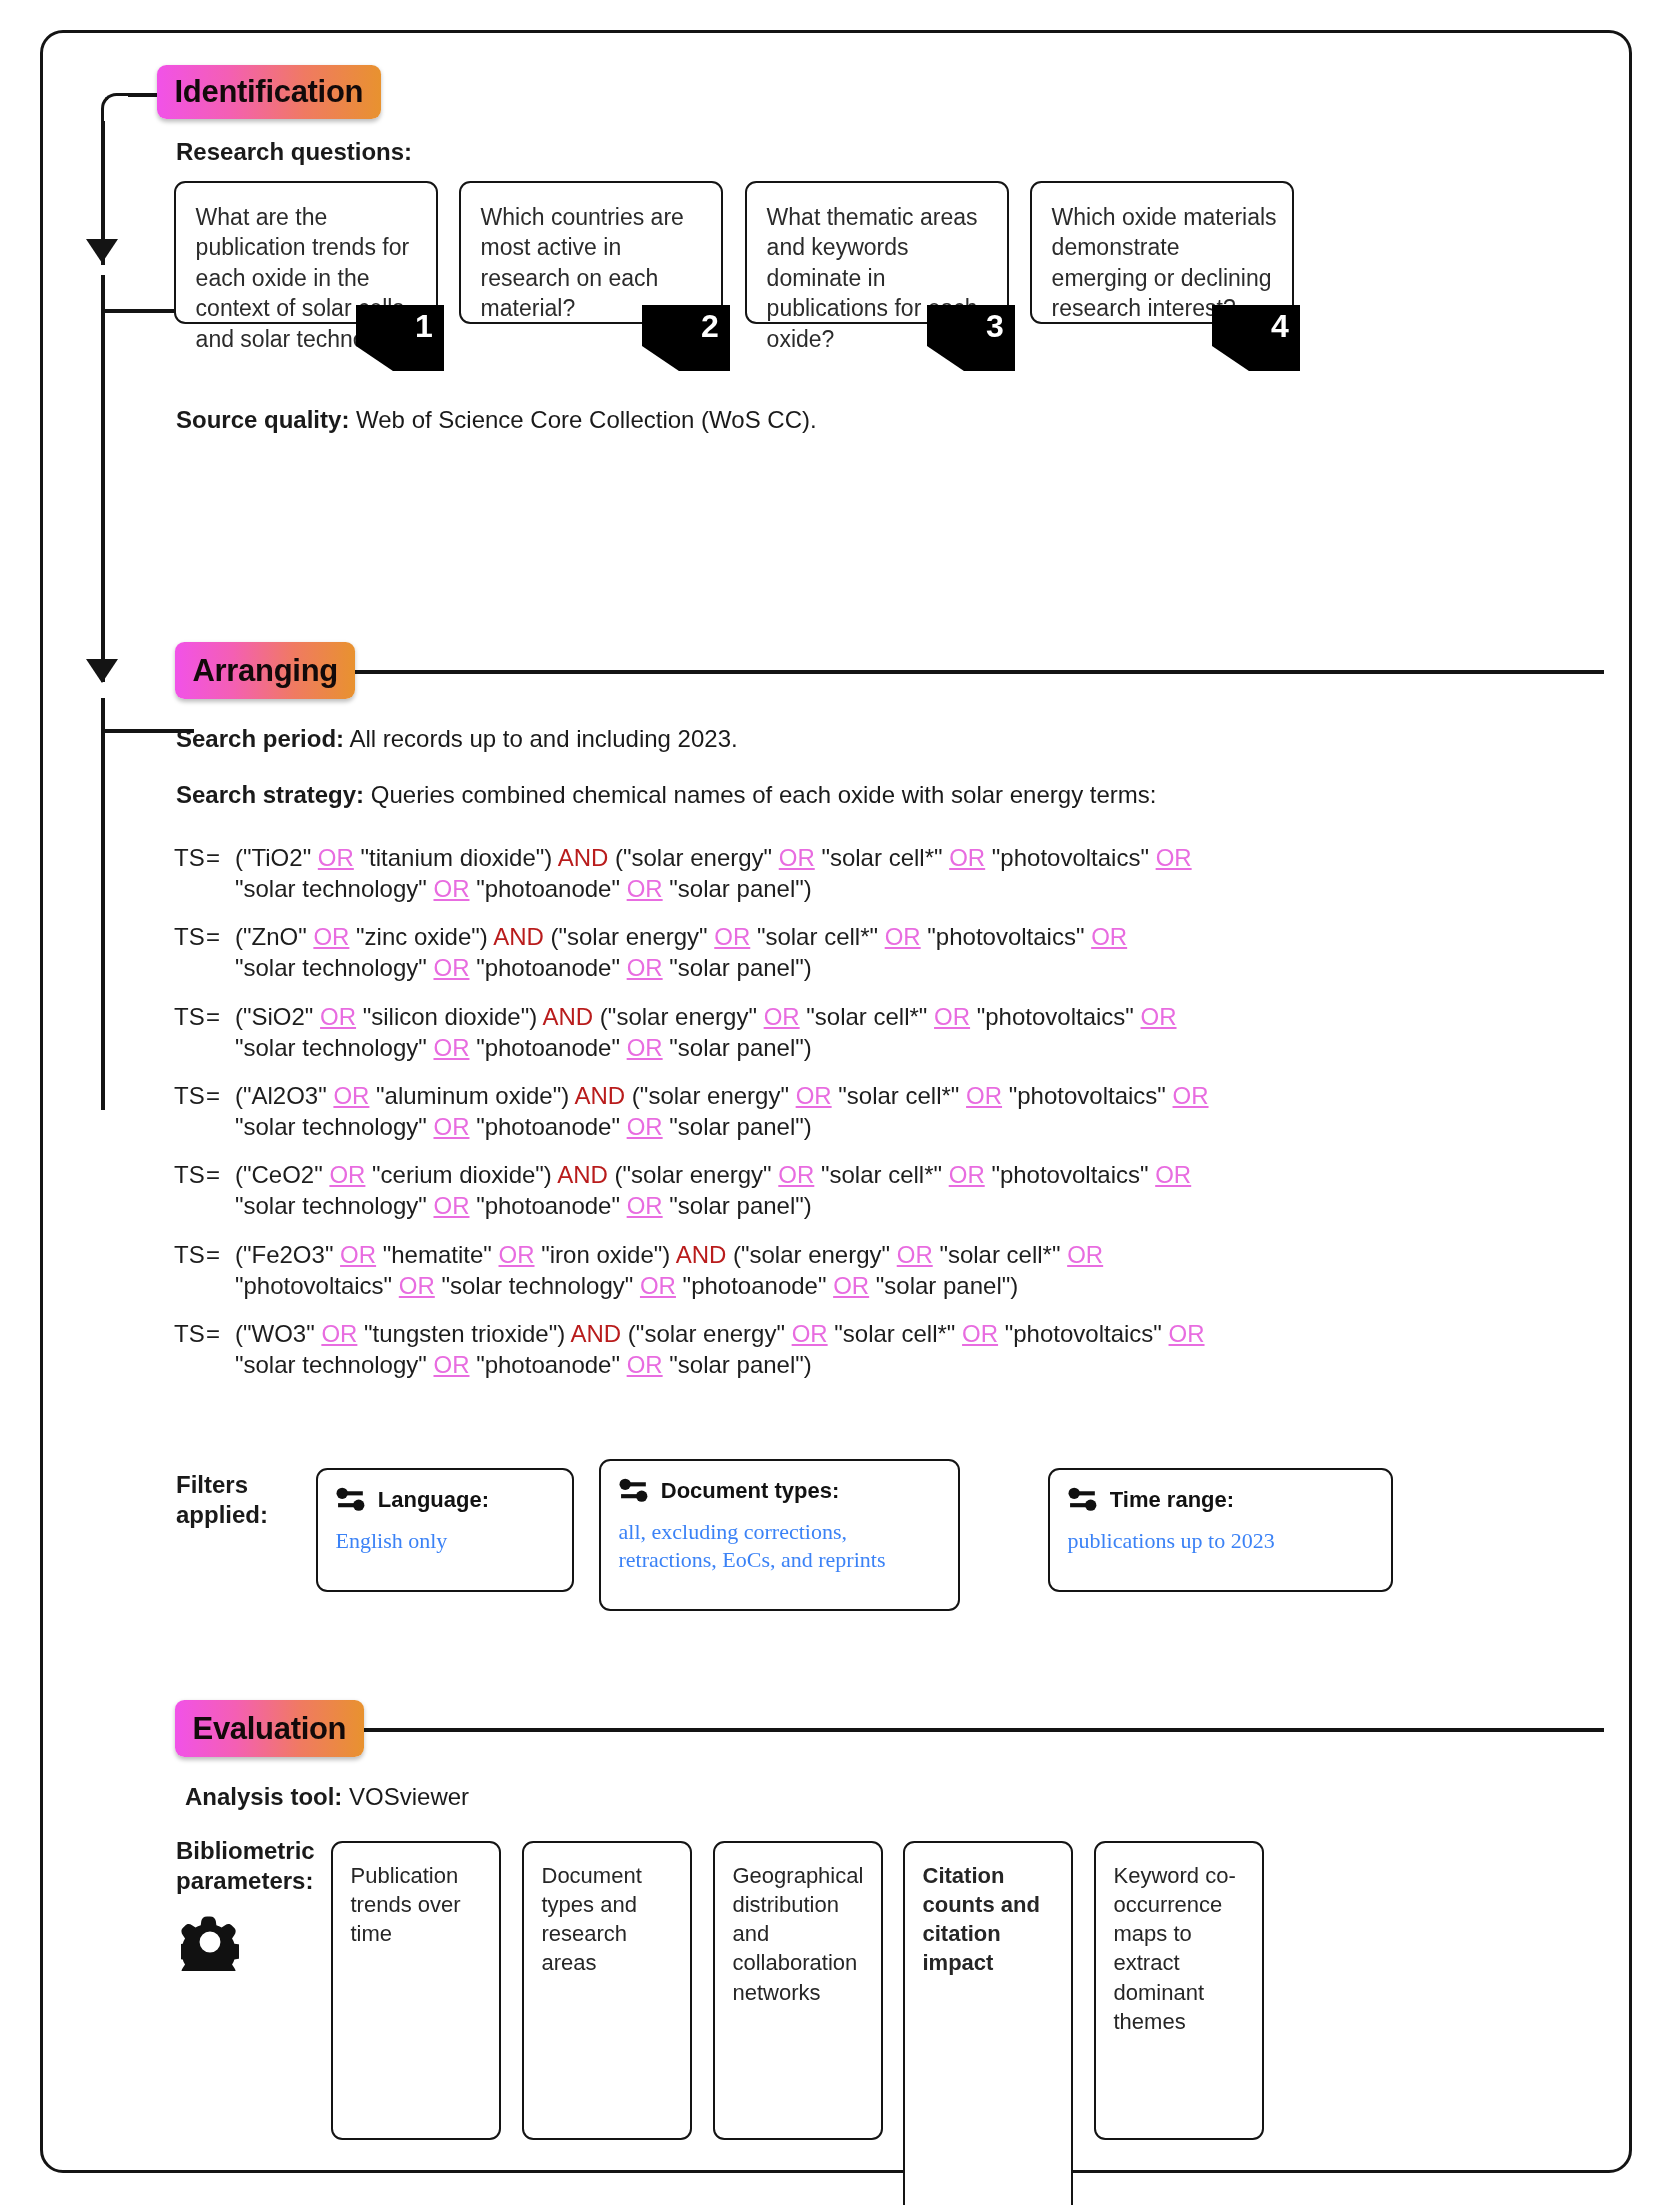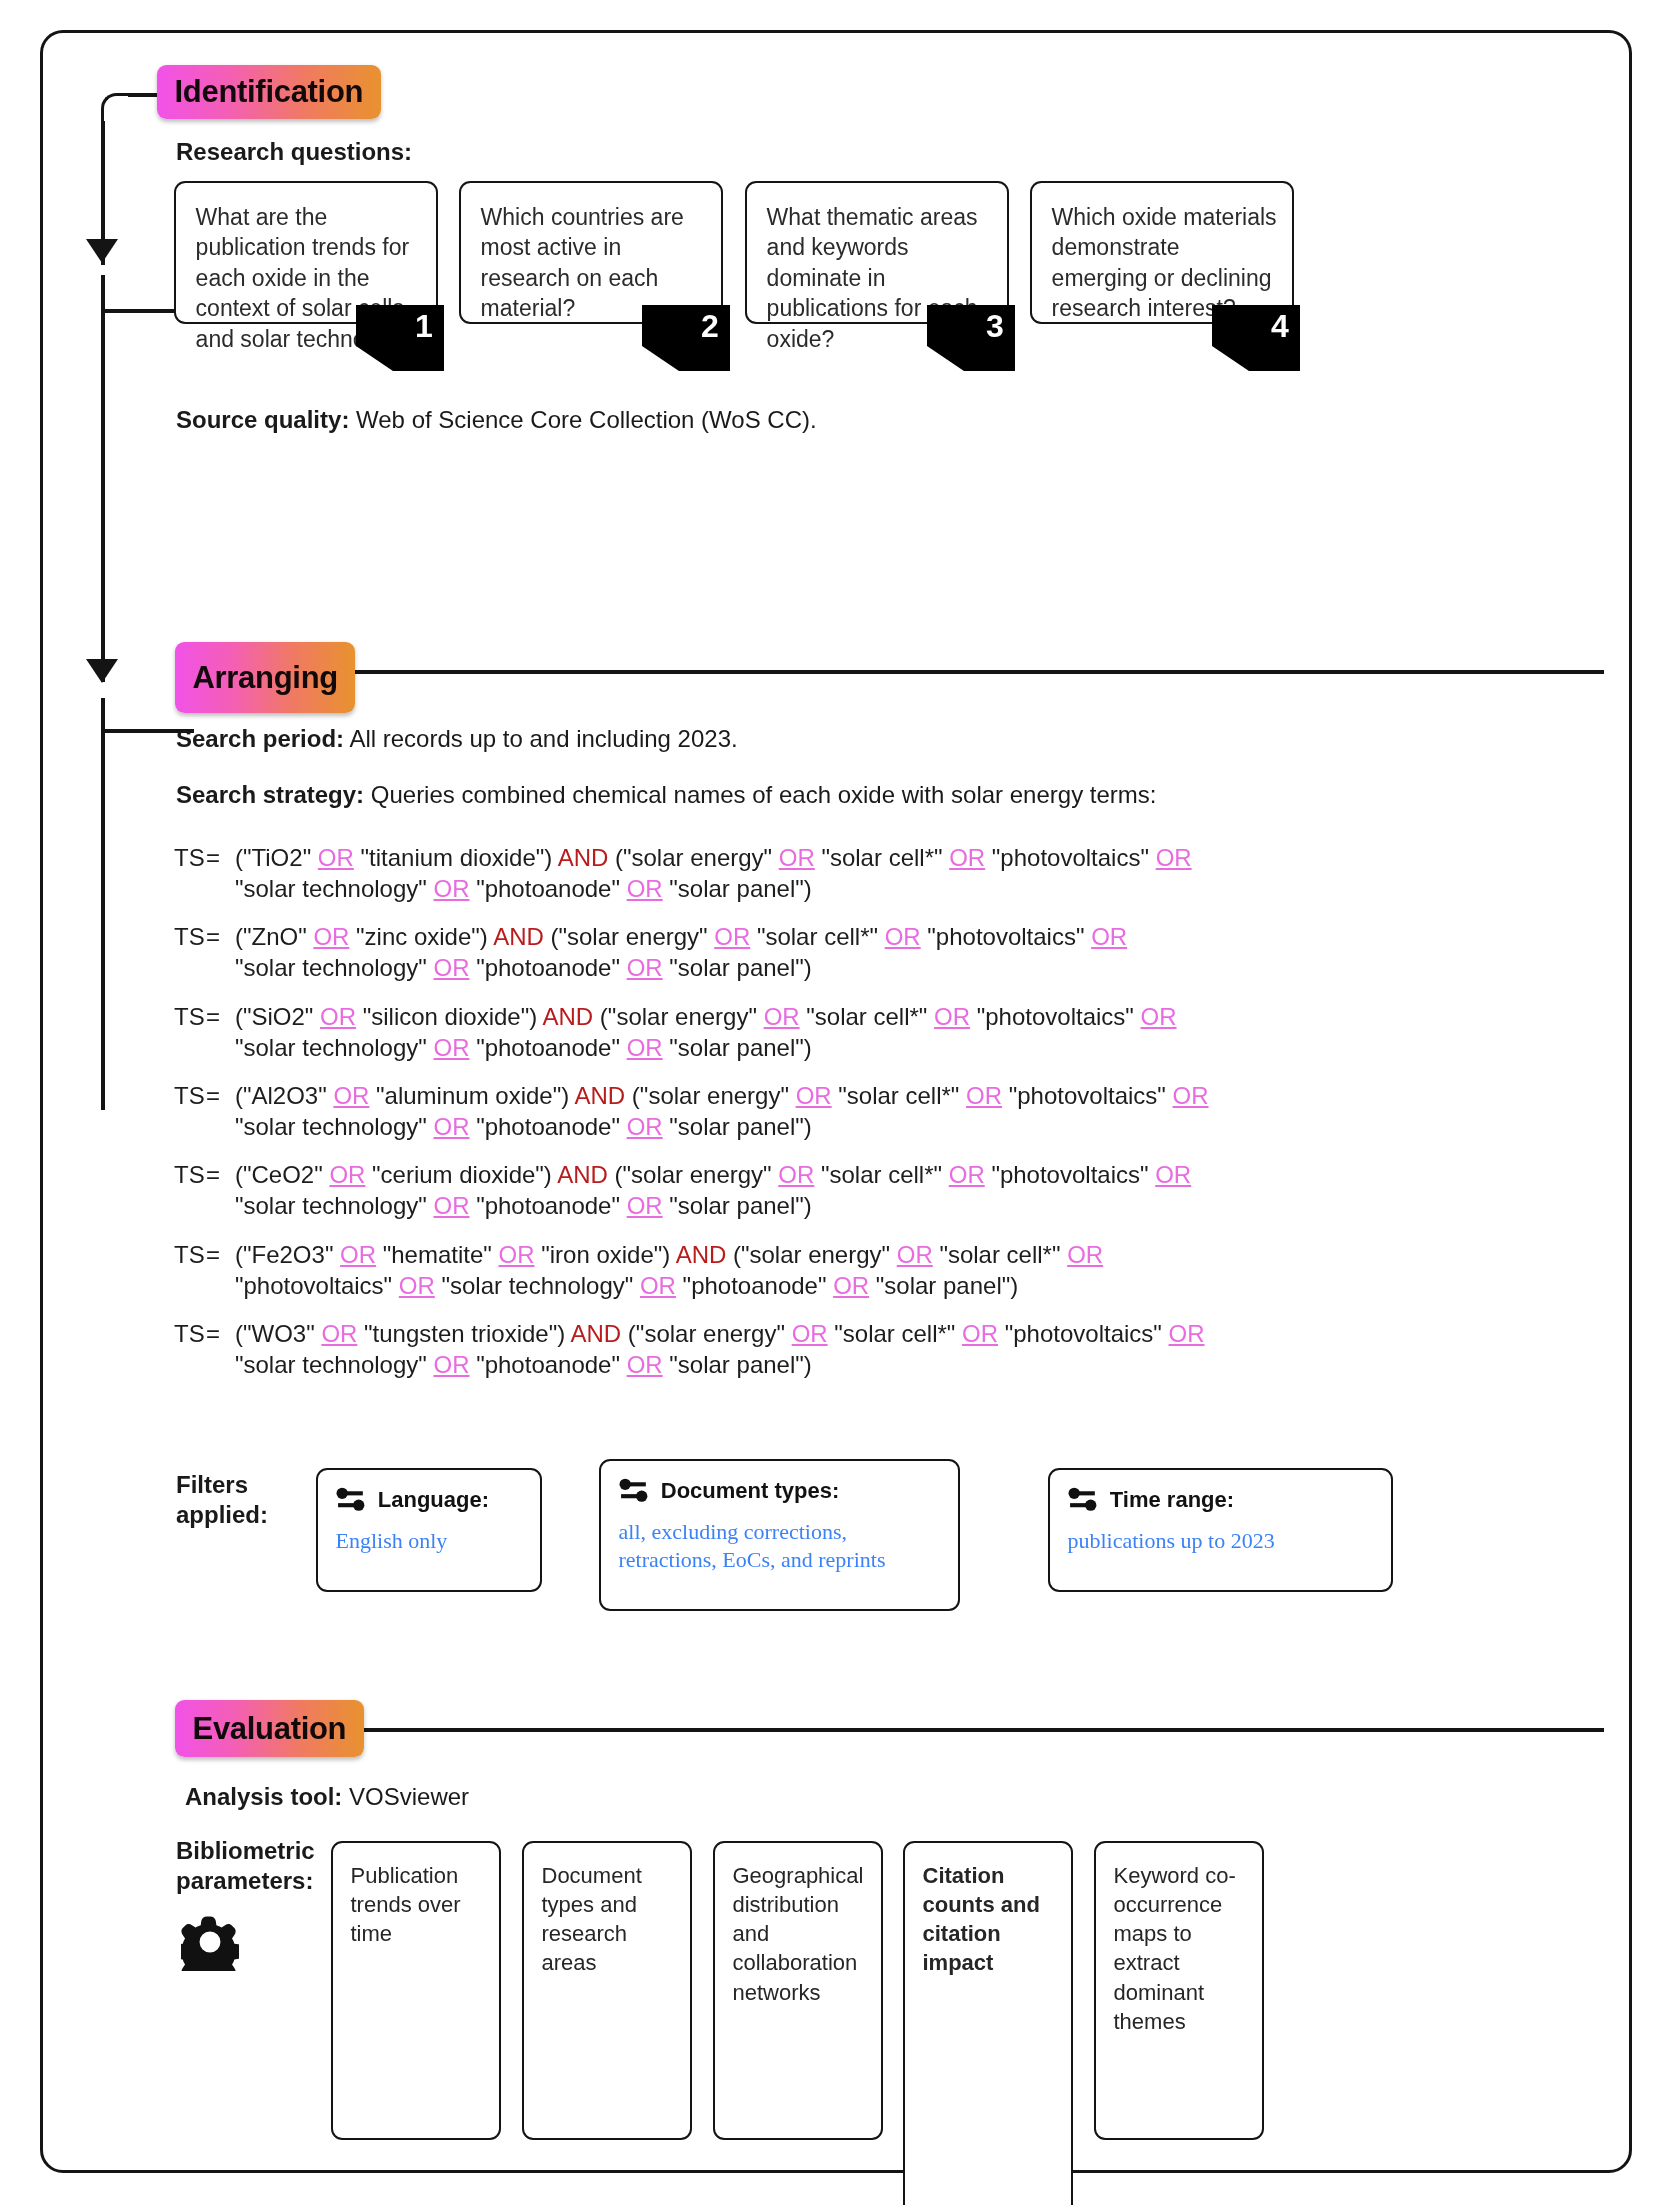--- a/index.html
+++ b/index.html
@@ -158,21 +158,21 @@
     <div class="qtext">Which oxide materials demonstrate emerging or declining research interest?</div>
   </div>
   <div class="qnum" style="left:1169px;top:272px;">4</div>
 
   <div class="lbl" style="left:133px;top:372px;">
     <b>Source quality:</b>
     <span>Web of Science Core Collection (WoS CC).</span>
   </div>
 
   <div class="spine spine-h" style="left:150px;top:637px;width:1411px;z-index:1;"></div>
-  <div class="badge" style="left:132px;top:609px;height:71px;">
+  <div class="badge" style="left:132px;top:609px;height:57px;">
     <span>Arranging</span>
   </div>
 
   <div class="lbl" style="left:133px;top:691px;">
     <b>Search period:</b>
     <span>All records up to and including 2023.</span>
   </div>
 
   <div class="lbl" style="left:133px;top:747px;">
     <b>Search strategy:</b>
@@ -236,21 +236,21 @@
           <span style="display: block;"><span>"solar technology" </span><span class="op-or">OR</span><span> "photoanode" </span><span class="op-or">OR</span><span> "solar panel")</span></span>
         </span>
       </div>
     </div>
 
   <div class="lbl" style="left:133px;top:1437px;font-weight:bold;line-height:1.24;white-space:normal;width:113px;">
     <span>Filters</span><br>
     <span>applied:</span>
   </div>
 
-  <div class="fcard" style="left:273px;top:1435px;width:226px;height:124px;">
+  <div class="fcard" style="left:273px;top:1435px;width:258px;height:124px;">
     <div class="fhead">
       <span class="slider-icon">
         <svg width="32" height="26" viewBox="0 0 62 50">
           <line x1="4" y1="14" x2="52" y2="14" stroke="#111" stroke-width="8"></line>
           <circle cx="12" cy="14" r="11" fill="#111"></circle>
           <line x1="4" y1="37" x2="52" y2="37" stroke="#111" stroke-width="8"></line>
           <circle cx="44" cy="37" r="11" fill="#111"></circle>
         </svg>
       </span>
       <span class="ftitle">Language:</span>

